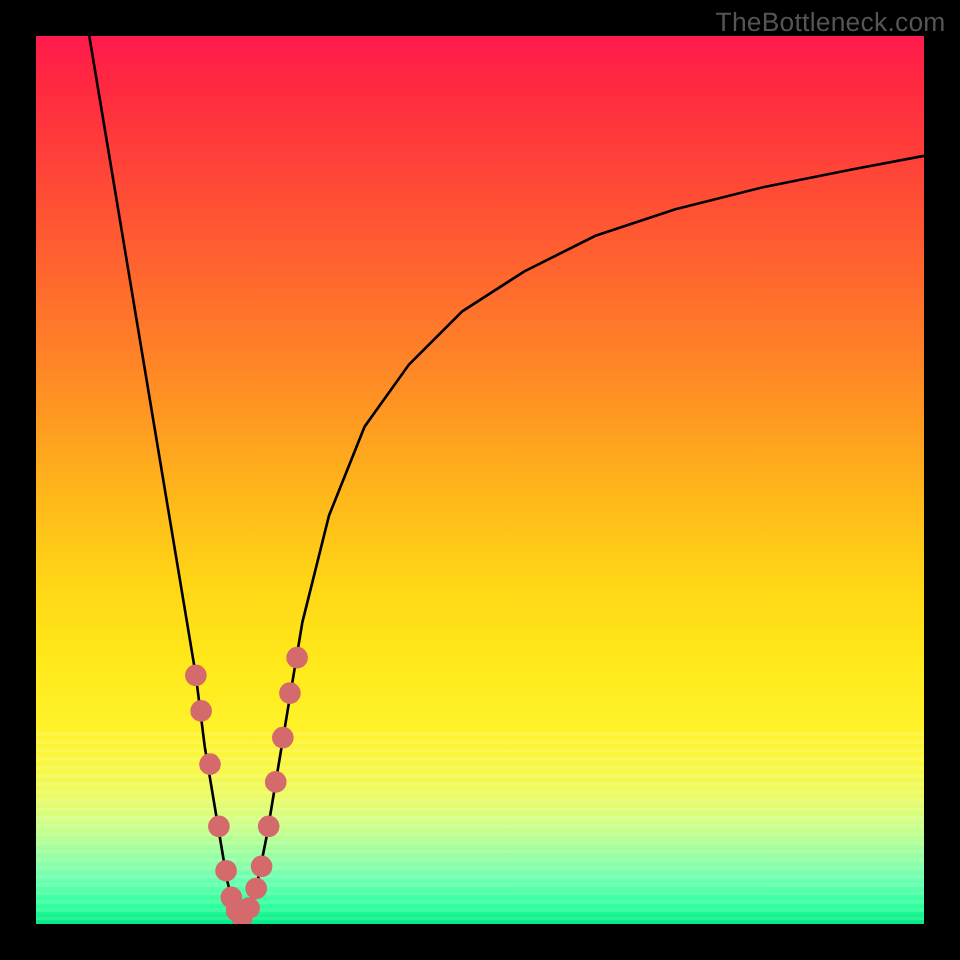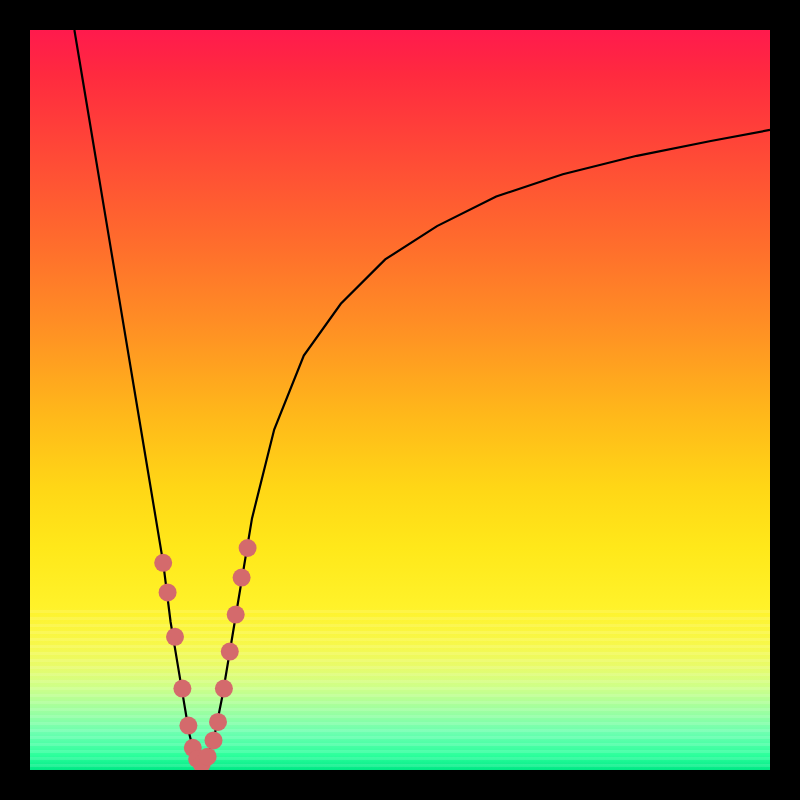--- a/index.html
+++ b/index.html
@@ -115,13 +115,14 @@
           <circle class="dot" cx="188.0" cy="691.9" r="9"></circle>
           <circle class="dot" cx="193.9" cy="658.6" r="9"></circle>
           <circle class="dot" cx="199.8" cy="621.6" r="9"></circle>
           <circle class="dot" cx="205.7" cy="584.6" r="9"></circle>
           <circle class="dot" cx="211.6" cy="547.6" r="9"></circle>
           <circle class="dot" cx="217.6" cy="518.0" r="9"></circle>
         </g>
     </svg>
   </div>
 
+  <div class="watermark">TheBottleneck.com</div>
 </div>
 
 </body></html>

